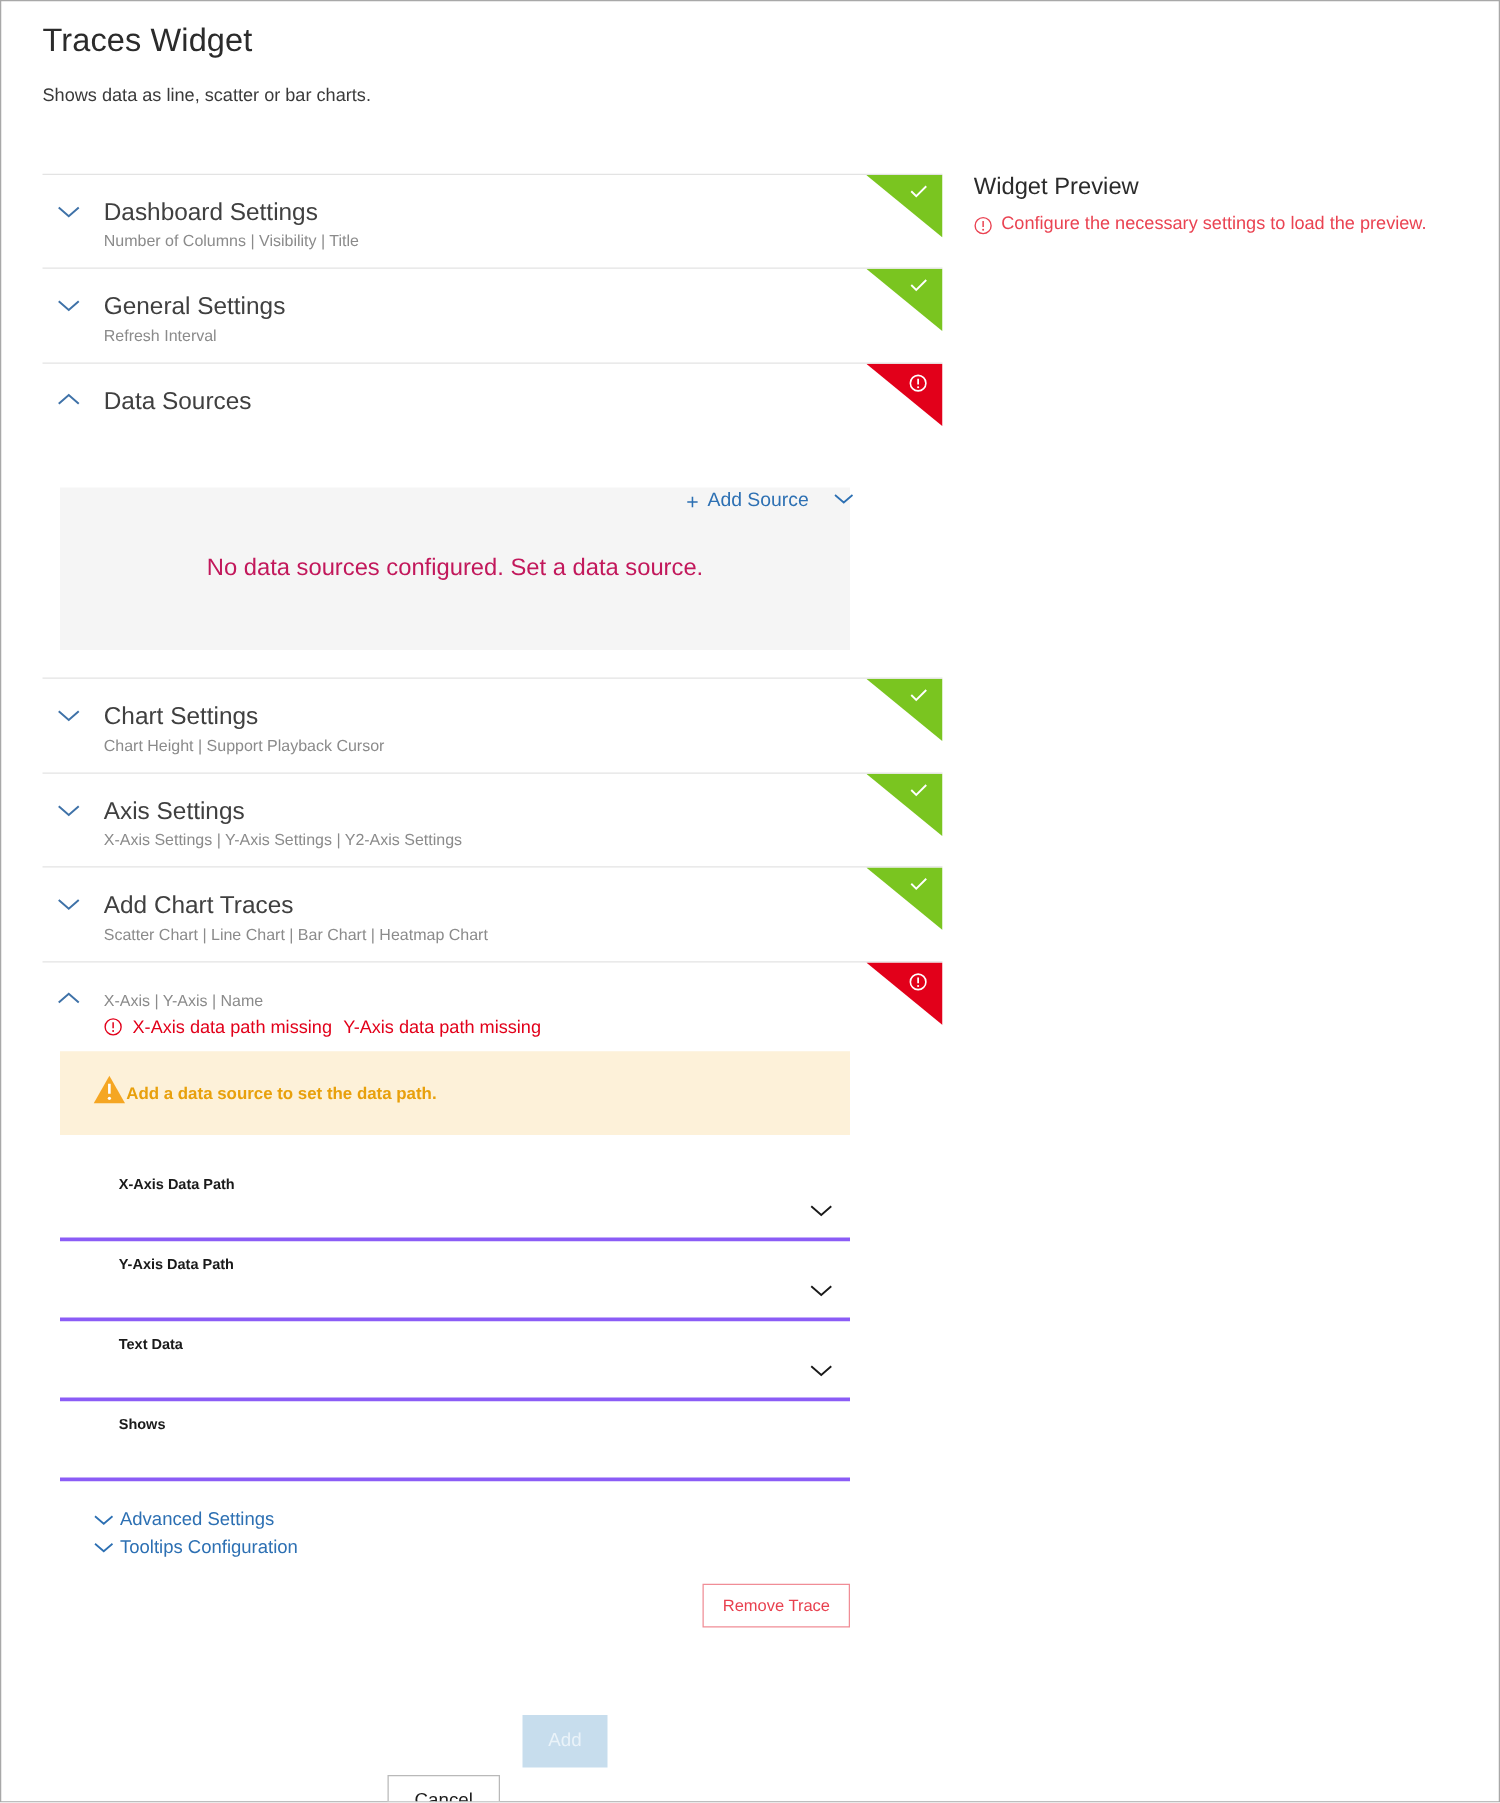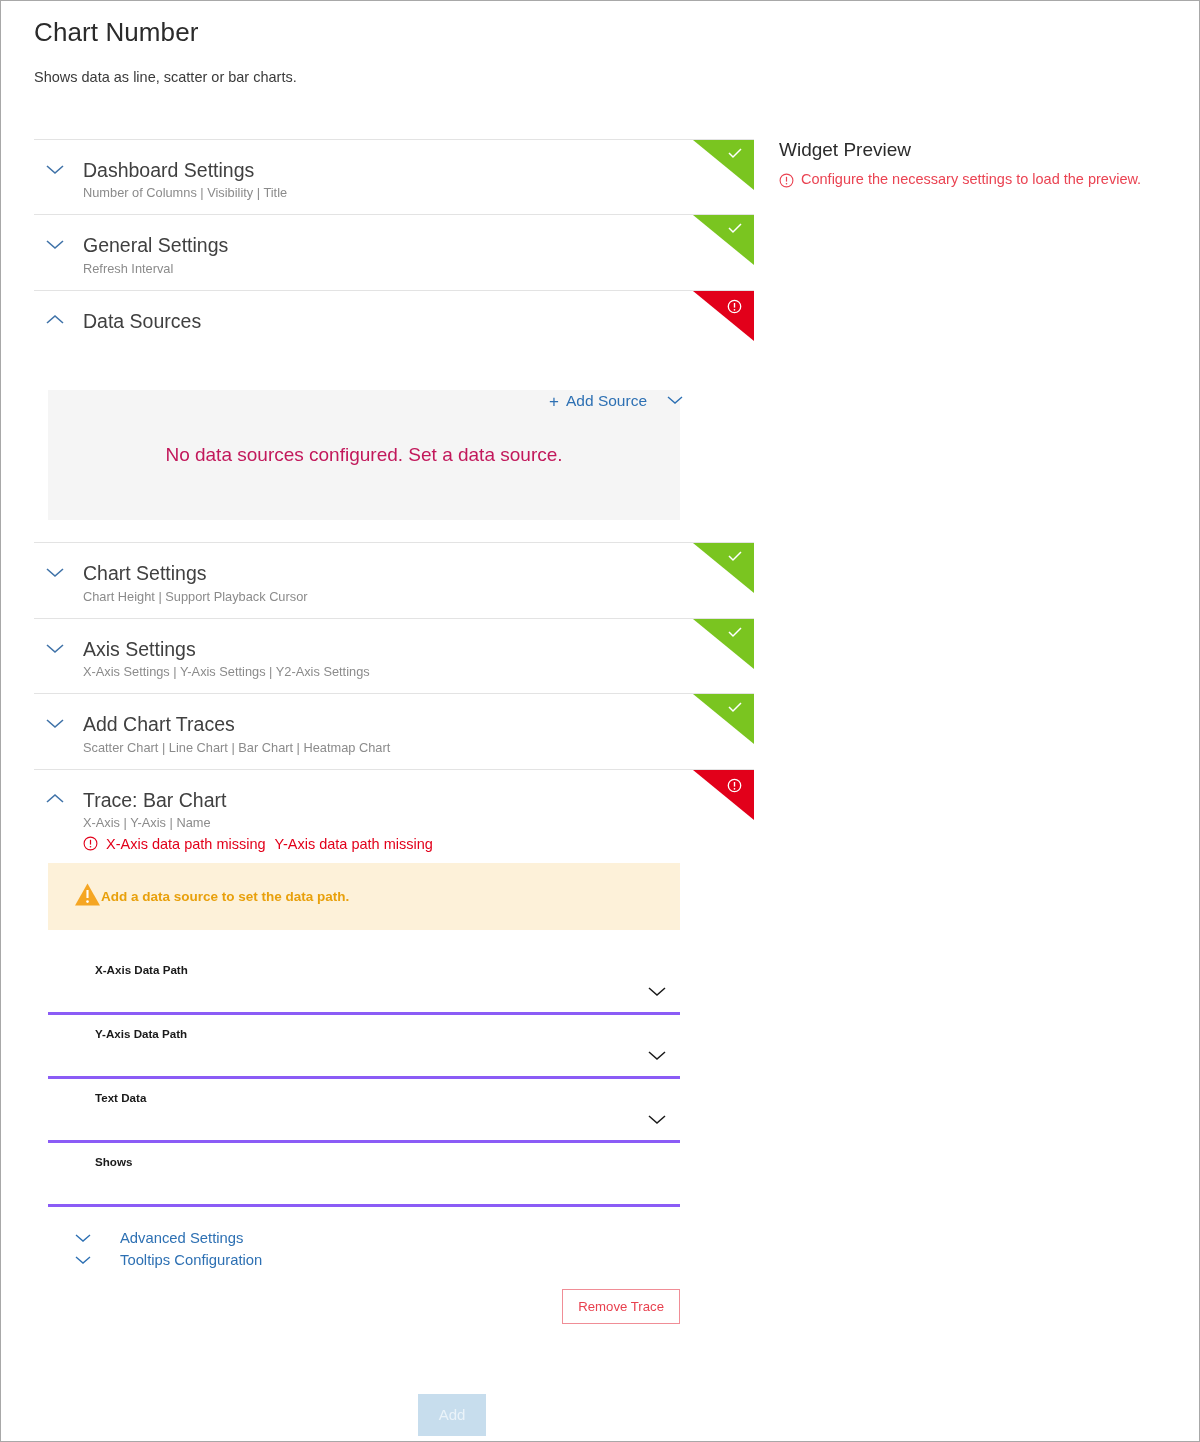--- a/index.html
+++ b/index.html
@@ -192,21 +192,21 @@
     font-family: "Liberation Sans", sans-serif;
     font-size: 13px;
     color: #1a1a1a;
     padding: 0;
   }
 
   .sub-links { margin: 20px 0 0 40px; }
   .sub-link {
     display: flex;
     align-items: center;
-    gap: 28px;
+    gap: 4px;
     color: #2d70b3;
     font-size: 14.8px;
     padding: 3px 0;
     cursor: pointer;
   }
   .sub-link .mchev { color:#2d70b3; display:inline-flex; }
 
   .remove-row {
     margin-top: 18px;
     width: 646px;
@@ -270,21 +270,21 @@
     align-items: flex-start;
     gap: 7px;
   }
   .preview-msg .pic { display:inline-flex; margin-top:2px; }
 </style>
 </head>
 <body>
 
 <div class="page">
 
-  <div class="page-title">Chart Number</div>
+  <div class="page-title">Traces Widget</div>
   <div class="page-subtitle">Shows data as line, scatter or bar charts.</div>
 
   <div class="settings-col">
 
     <div class="section">
       <div class="section-head">
         <span class="chev">
           <svg width="22" height="14" viewBox="0 0 22 14">
               <polyline points="3,4 11,11 19,4" fill="none" stroke="#3f72a8" stroke-width="1.6"></polyline>
             </svg>
@@ -418,21 +418,20 @@
       </div>
     </div>
 
     <div class="section">
       <div class="section-head" style="padding-bottom:2px;">
         <span class="chev">
           <svg width="22" height="14" viewBox="0 0 22 14">
               <polyline points="3,10 11,3 19,10" fill="none" stroke="#3f72a8" stroke-width="1.6"></polyline>
             </svg>
         </span>
-        <span class="section-title">Trace: Bar Chart</span>
         <span class="section-sub">X-Axis | Y-Axis | Name</span>
       </div>
       <div class="corner error">
         <span class="tri"></span>
         <span class="glyph">
           <svg width="15" height="15" viewBox="0 0 15 15">
             <circle cx="7.5" cy="7.5" r="6.2" fill="none" stroke="#ffffff" stroke-width="1.3"></circle>
             <line x1="7.5" y1="4" x2="7.5" y2="8.6" stroke="#ffffff" stroke-width="1.4"></line>
             <circle cx="7.5" cy="10.8" r="0.85" fill="#ffffff"></circle>
           </svg>

